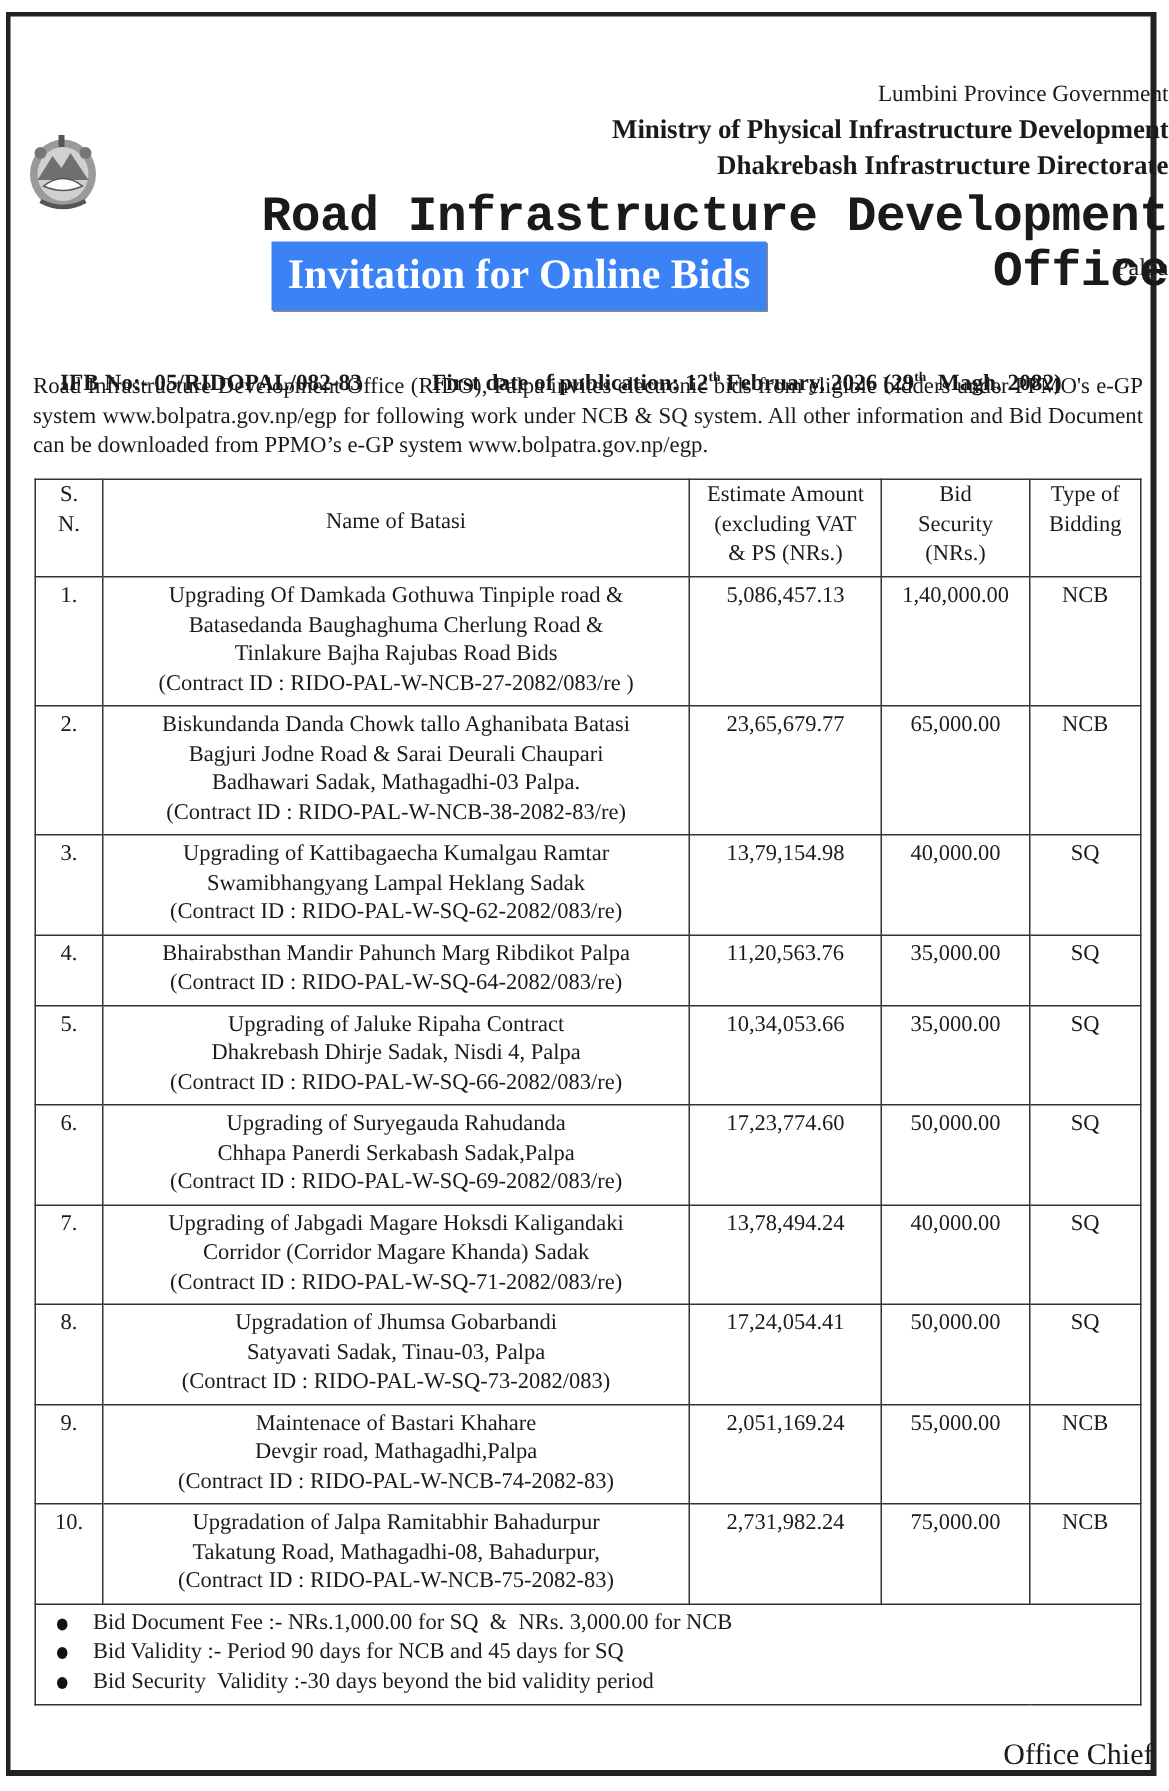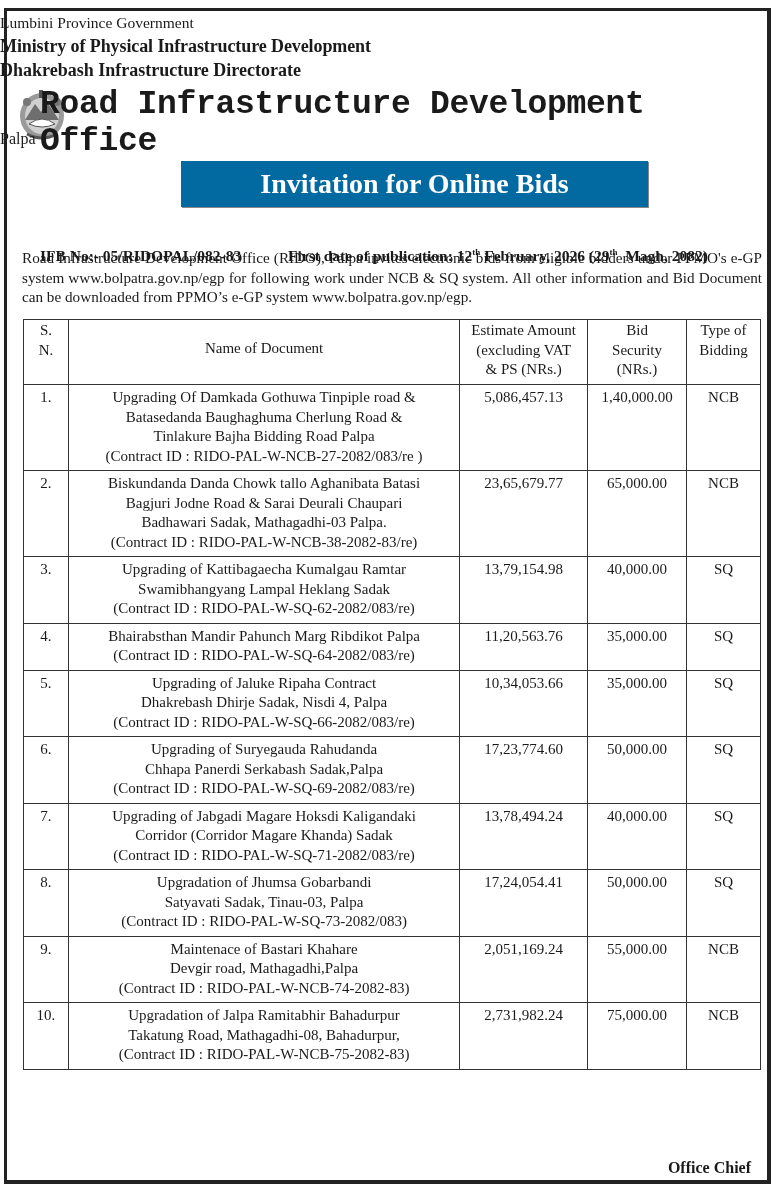--- a/index.html
+++ b/index.html
@@ -4,32 +4,32 @@
   <style>
     * { box-sizing: border-box; margin: 0; padding: 0; }
     html, body { width: 779px; height: 1194px; background: #ffffff; overflow: hidden; }
     body { font-family: "Liberation Serif", serif; color: #1a1a1a; position: relative; }
 
     .frame {
       position: absolute; left: 4px; top: 8px; width: 767px; height: 1176px;
       border: 3px solid #222; border-right-width: 4px; border-bottom-width: 4px;
     }
 
-    .hdr { position: absolute; left: 0; width: 779px; text-align: left; }
+    .hdr { position: absolute; left: 0; width: 779px; text-align: right; margin-top: 40px; }
     .hdr-prov { top: 14px; font-size: 15.5px; }
     .hdr-ministry { top: 36px; font-size: 18px; font-weight: bold; letter-spacing: -0.1px; }
     .hdr-dir { top: 60px; font-size: 18px; font-weight: bold; }
     .hdr-office { top: 86px; left: 40px; font-size: 33px; font-weight: bold; letter-spacing: -0.3px; }
     .hdr-palpa { top: 130px; font-size: 16px; }
 
     .emblem { position: absolute; left: 17px; top: 86px; width: 50px; height: 56px; }
 
     .banner {
-      position: absolute; left: 181px; top: 161px; width: 467px; height: 46px;
-      background: #0369a1; color: #fff; text-align: center;
+      position: absolute; left: 181px; top: 161px; width: 330px; height: 46px;
+      background: #3b82f6; color: #fff; text-align: center;
       font-size: 28px; font-weight: bold; line-height: 46px;
       box-shadow: 1px 1px 0 #888;
     }
 
     .ifb-line {
       position: absolute; top: 225px; left: 40px; width: 720px;
       font-size: 15.5px; font-weight: bold; white-space: nowrap;
     }
     .ifb-line .ifb-no { display: inline-block; width: 248px; margin-top: 22px; }
     .ifb-line sup { font-size: 9px; vertical-align: 6px; }
@@ -56,22 +56,22 @@
     col.c-type { width: 74px; }
 
     .notes-cell { text-align: left !important; padding: 3px 0 4px 38px !important; }
     .note { position: relative; line-height: 19.8px; font-size: 15px; }
     .note::before {
       content: ""; position: absolute; left: -24px; top: 6px; width: 7px; height: 8px;
       background: #111; border-radius: 50%;
     }
 
     .signoff {
-      position: absolute; top: 1159px; right: 28px;
-      font-size: 16px; font-weight: bold;
+      position: absolute; top: 1159px; right: 10px;
+      font-size: 20px; font-weight: normal;
     }
   </style>
 </head>
 <body>
 
 <div class="frame"></div>
 
 <svg class="emblem" viewBox="0 0 50 56">
   <ellipse cx="25" cy="30" rx="22" ry="23" fill="#9a9a9a"></ellipse>
   <ellipse cx="25" cy="30" rx="17" ry="18" fill="#d0d0d0"></ellipse>
@@ -104,21 +104,21 @@
       <col class="c-est">
       <col class="c-sec">
       <col class="c-type">
   </colgroup>
   <thead>
     <tr style="height:65px">
       <th>
           <div>S.</div>
           <div>N.</div>
         </th>
-      <th style="vertical-align:middle; padding-bottom:8px"><span>Name of Document</span></th>
+      <th style="vertical-align:middle; padding-bottom:8px"><span>Name of Batasi</span></th>
       <th>
           <div>Estimate Amount</div>
           <div>(excluding VAT</div>
           <div>&amp; PS (NRs.)</div>
         </th>
       <th>
           <div>Bid</div>
           <div>Security</div>
           <div>(NRs.)</div>
         </th>
@@ -127,21 +127,21 @@
           <div>Bidding</div>
         </th>
     </tr>
   </thead>
   <tbody>
     <tr>
       <td>1.</td>
       <td>
           <div>Upgrading Of Damkada Gothuwa Tinpiple road &amp;</div>
           <div>Batasedanda Baughaghuma Cherlung Road &amp;</div>
-          <div>Tinlakure Bajha Bidding Road Palpa</div>
+          <div>Tinlakure Bajha Rajubas Road Bids</div>
           <div>(Contract ID : RIDO-PAL-W-NCB-27-2082/083/re )</div>
         </td>
       <td>5,086,457.13</td>
       <td>1,40,000.00</td>
       <td>NCB</td>
     </tr>
     <tr>
       <td>2.</td>
       <td>
           <div>Biskundanda Danda Chowk tallo Aghanibata Batasi</div>
@@ -233,16 +233,23 @@
       <td>10.</td>
       <td>
           <div>Upgradation of Jalpa Ramitabhir Bahadurpur</div>
           <div>Takatung Road, Mathagadhi-08, Bahadurpur,</div>
           <div>(Contract ID : RIDO-PAL-W-NCB-75-2082-83)</div>
         </td>
       <td>2,731,982.24</td>
       <td>75,000.00</td>
       <td>NCB</td>
     </tr>
+    <tr>
+      <td colspan="5" class="notes-cell">
+        <div class="note" style="white-space:pre">Bid Document Fee :- NRs.1,000.00 for SQ  &amp;  NRs. 3,000.00 for NCB</div>
+        <div class="note">Bid Validity :- Period 90 days for NCB and 45 days for SQ</div>
+        <div class="note" style="white-space:pre">Bid Security  Validity :-30 days beyond the bid validity period</div>
+      </td>
+    </tr>
   </tbody>
 </table>
 
 <div class="signoff">Office Chief</div>
 
 </body></html>

